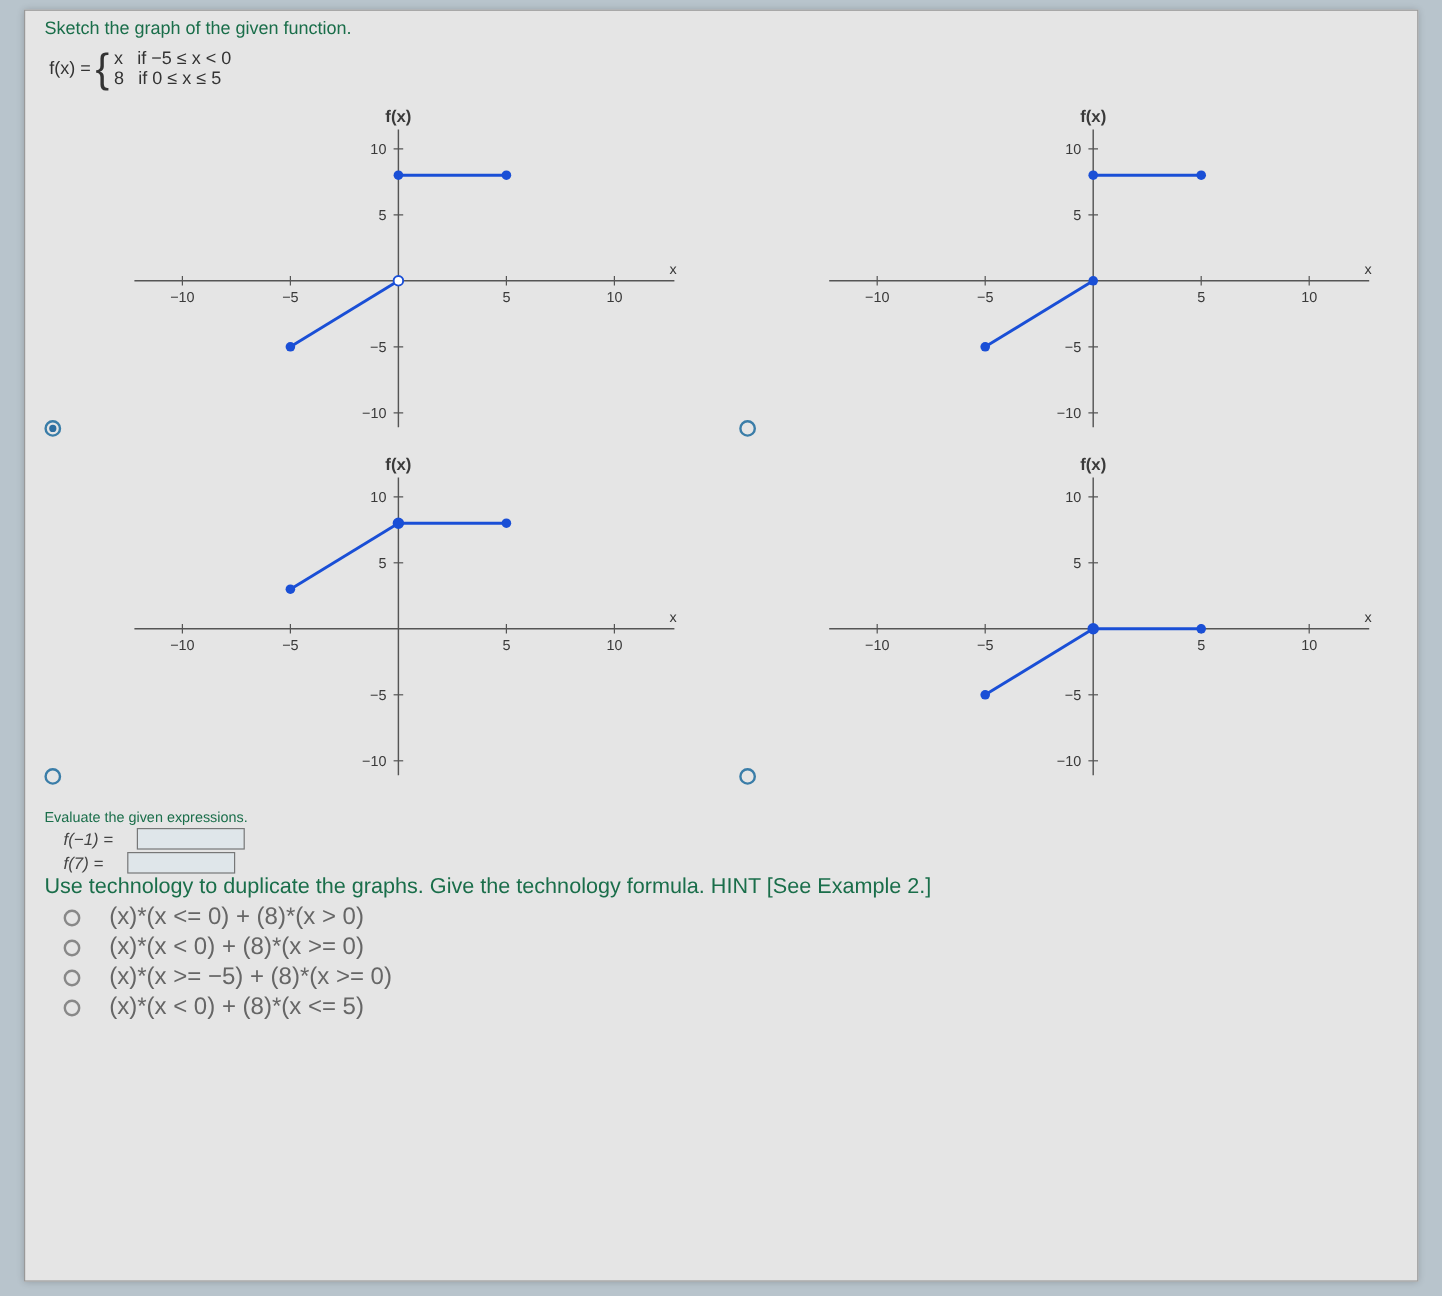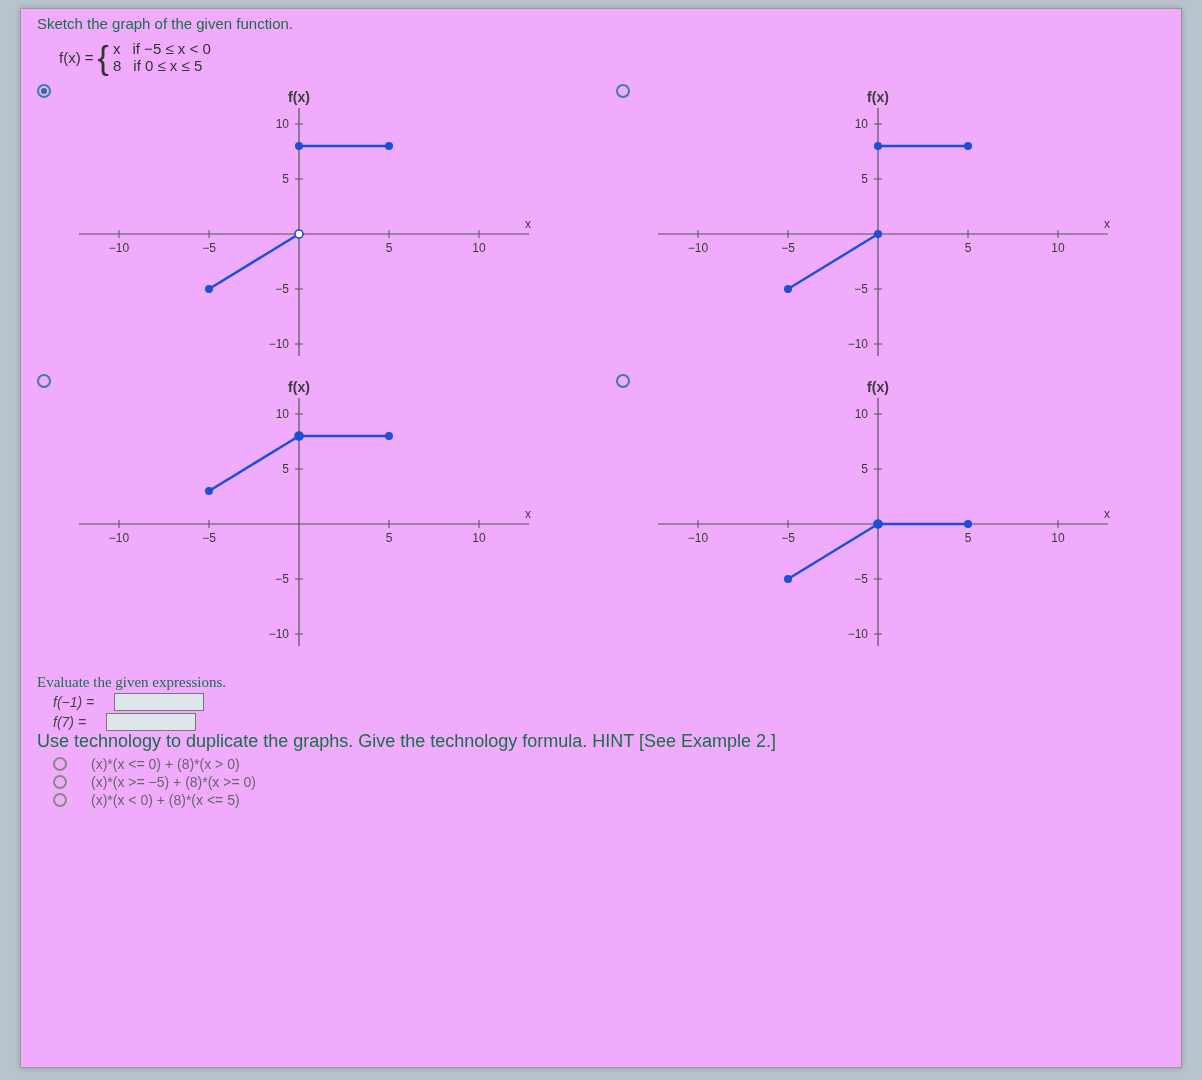--- a/index.html
+++ b/index.html
@@ -5,82 +5,83 @@
   * { box-sizing: border-box; }
   body {
     margin: 0;
     font-family: Arial, sans-serif;
     background: #b8c4cc;
     width: 1202px;
     height: 1080px;
     overflow: hidden;
   }
   .sheet {
-    background: #f0abfc;
+    background: #e5e5e5;
     margin: 8px 20px;
     border: 1px solid #999;
     box-shadow: 0 0 6px rgba(0,0,0,.2);
     padding: 6px 16px 40px 16px;
     height: 1060px;
   }
   .prompt {
     color: #1a6e4a;
     font-size: 15px;
     margin-bottom: 8px;
   }
   .fn-def {
     color: #333;
     font-size: 15px;
-    margin-left: 22px;
+    margin-left: 4px;
     display: flex;
     align-items: center;
     margin-bottom: 10px;
   }
   .brace {
     font-size: 34px;
     line-height: 34px;
     margin: 0 4px;
   }
   .cases { display:inline-block; }
   .case-row { display:flex; gap:12px; }
   .graph-grid {
     display: grid;
     grid-template-columns: 1fr 1fr;
     gap: 10px 30px;
     margin: 10px 0 20px 0;
   }
   .graph-cell {
     display:flex;
-    align-items:flex-start;
+    align-items:flex-end;
+    gap:33px;
   }
   .radio {
     width:14px;height:14px;border:2px solid #3a7da8;border-radius:50%;
     display:inline-flex;align-items:center;justify-content:center;
     margin-right:18px;flex-shrink:0;
   }
   .radio.sel::after{
     content:"";width:6px;height:6px;background:#2d6ea0;border-radius:50%;
   }
   svg.graph { background:transparent; }
   .axis { stroke:#555; stroke-width:1.2; }
   .tick { stroke:#555; stroke-width:1; }
   .lbl { font-size:12px; fill:#3a3a3a; }
   .ttl { font-size:14px; fill:#3a3a3a; font-weight:bold; }
   .dline { stroke:#1a4fd6; stroke-width:2.4; }
   .dot-fill { fill:#1a4fd6; }
   .dot-open { fill:#fff; stroke:#1a4fd6; stroke-width:1.6; }
 
-  .eval-head { color:#1a6e4a; font-size:15px; margin-top:6px;font-family:Liberation Serif, serif; }
+  .eval-head { color:#1a6e4a; font-size:12px; margin-top:6px; }
   .eval-row { margin-left:16px; font-style:italic; color:#444; font-size:14px; display:flex; align-items:center; gap:20px; margin-top:2px;}
   .eval-row input {
     width:90px; height:18px; border:1px solid #777; background:#dfe6ea;
   }
   .tech-head { color:#1a6e4a; font-size:18px; }
   .tech-opts { margin-left:16px; margin-top:4px; }
-  .tech-row { display:flex; align-items:center; gap:6px; color:#666; font-size:14px; margin:2px 0; }
+  .tech-row { display:flex; align-items:center; gap:6px; color:#666; font-size:20px; margin:2px 0; }
   .tech-row .radio { border-color:#888; }
 </style>
 </head>
 <body>
 
 <div class="sheet">
 
   <div class="prompt">Sketch the graph of the given function.</div>
 
   <div class="fn-def">
@@ -238,20 +239,24 @@
     </div>
 
   <div class="tech-head">Use technology to duplicate the graphs. Give the technology formula. HINT [See Example 2.]</div>
   <div class="tech-opts" id="tech-opts">
       <div class="tech-row">
         <span class="radio"></span>
     <span>(x)*(x &lt;= 0) + (8)*(x &gt; 0)</span>
       </div>
       <div class="tech-row">
         <span class="radio"></span>
+    <span>(x)*(x &lt; 0) + (8)*(x &gt;= 0)</span>
+      </div>
+      <div class="tech-row">
+        <span class="radio"></span>
     <span>(x)*(x &gt;= −5) + (8)*(x &gt;= 0)</span>
       </div>
       <div class="tech-row">
         <span class="radio"></span>
     <span>(x)*(x &lt; 0) + (8)*(x &lt;= 5)</span>
       </div>
     </div>
 
 </div>
 

